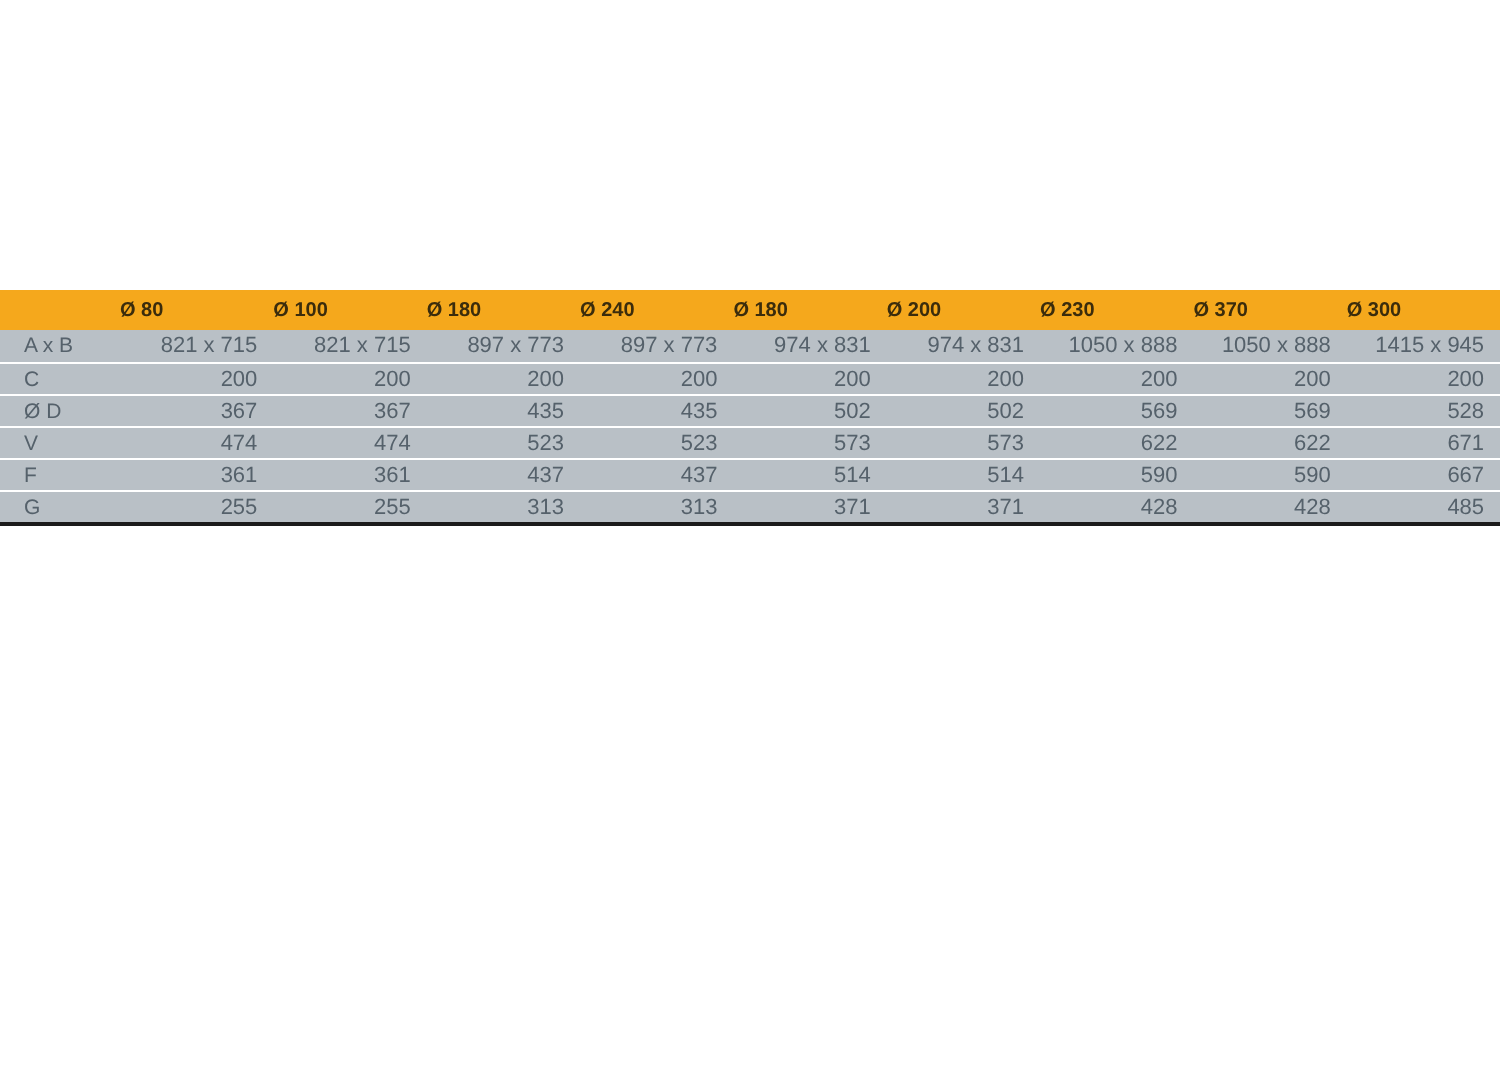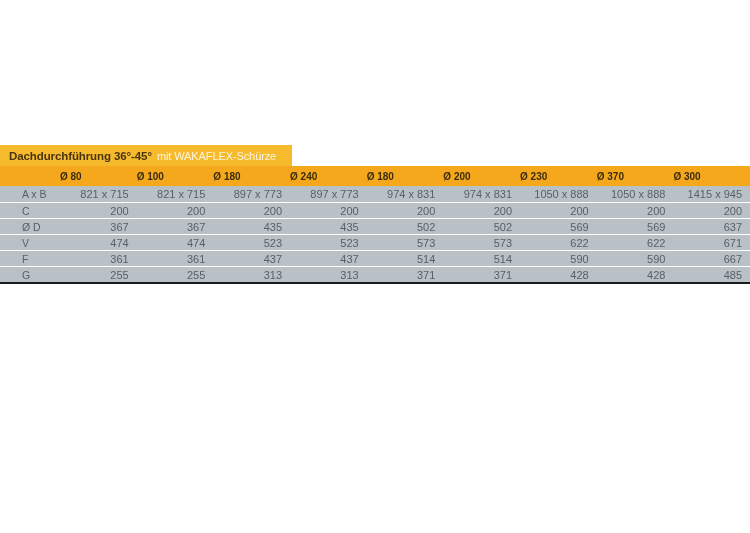--- a/index.html
+++ b/index.html
@@ -84,45 +84,41 @@
     background: #b9c0c6;
     border-top: 1px solid #ffffff;
     box-sizing: border-box;
   }
   .data-row:first-child {
     border-top: none;
   }
   .data-row .label-cell {
     width: 60px;
     flex: 0 0 60px;
-    padding-left: 22px;
+    padding-left: 12px;
     box-sizing: border-box;
     font-size: 10.5px;
     color: #55616b;
     white-space: nowrap;
   }
   .data-row .val-cell {
     flex: 1 1 0;
     text-align: right;
     padding-right: 8px;
     box-sizing: border-box;
     font-size: 11px;
     color: #55616b;
     white-space: nowrap;
   }
 </style>
 </head>
 <body>
 
 <div id="spec-table-wrap">
 
-  <div class="title-bar">
-    <span class="title-main">Dachdurchführung 36°-45°</span>
-    <span class="title-sub">mit WAKAFLEX-Schürze</span>
-  </div>
 
   <div class="header-row">
     <div class="label-cell"></div>
   <div class="val-cell">Ø 80</div>
       <div class="val-cell">Ø 100</div>
       <div class="val-cell">Ø 180</div>
       <div class="val-cell">Ø 240</div>
       <div class="val-cell">Ø 180</div>
       <div class="val-cell">Ø 200</div>
       <div class="val-cell">Ø 230</div>
@@ -158,21 +154,21 @@
       <div class="data-row">
         <div class="label-cell">Ø D</div>
         <div class="val-cell">367</div>
         <div class="val-cell">367</div>
         <div class="val-cell">435</div>
         <div class="val-cell">435</div>
         <div class="val-cell">502</div>
         <div class="val-cell">502</div>
         <div class="val-cell">569</div>
         <div class="val-cell">569</div>
-        <div class="val-cell">637</div>
+        <div class="val-cell">528</div>
       </div>
       <div class="data-row">
         <div class="label-cell">V</div>
         <div class="val-cell">474</div>
         <div class="val-cell">474</div>
         <div class="val-cell">523</div>
         <div class="val-cell">523</div>
         <div class="val-cell">573</div>
         <div class="val-cell">573</div>
         <div class="val-cell">622</div>

